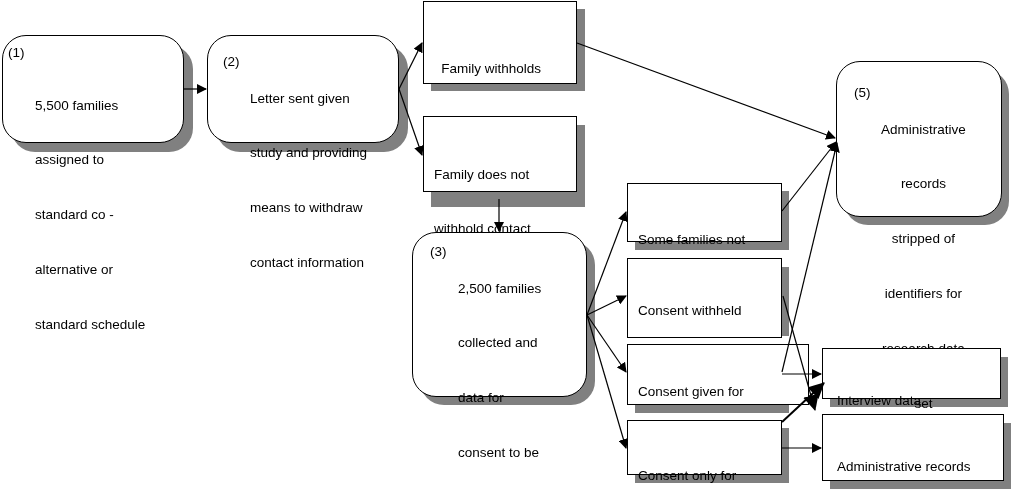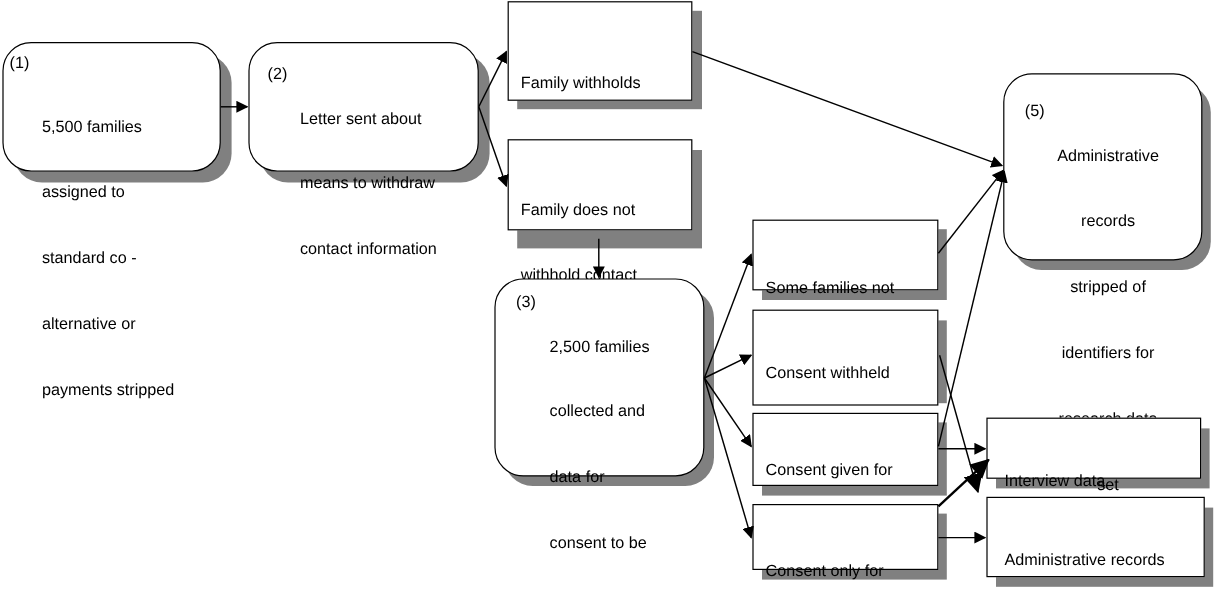--- a/index.html
+++ b/index.html
@@ -29,34 +29,35 @@
 <div class="shadow rsm" style="left:830px;top:357px;width:178px;height:50px;"></div>
 <div class="shadow rsm" style="left:830px;top:423px;width:181px;height:66px;"></div>
 
 <div class="box rounded" style="left:2px;top:35px;width:182px;height:108px;">
   <span class="num" style="left:5px;top:8px;">(1)</span>
   <div class="txt" style="left:32px;top:24px;">
     <div>5,500 families</div>
     <div>assigned to</div>
     <div>standard co -</div>
     <div>alternative or</div>
-    <div>payments stripped</div>
+    <div>standard schedule</div>
   </div>
 </div>
 
 <div class="box rounded" style="left:207px;top:35px;width:192px;height:108px;">
   <span class="num" style="left:15px;top:17px;">(2)</span>
   <div class="txt" style="left:42px;top:17px;">
-    <div>Letter sent about</div>
+    <div>Letter sent given</div>
+    <div>study and providing</div>
     <div>means to withdraw</div>
     <div>contact information</div>
   </div>
 </div>
 
-<div class="box" style="left:423px;top:1px;width:154px;height:83px;">
+<div class="box" style="left:423px;top:1px;width:154px;height:83px;text-align:center;">
   <div class="txt" style="left:10px;top:21px;">
     <div>Family withholds</div>
     <div>contact information</div>
   </div>
 </div>
 
 <div class="box" style="left:423px;top:116px;width:154px;height:76px;">
   <div class="txt" style="left:10px;top:12px;">
     <div>Family does not</div>
     <div>withhold contact</div>
@@ -85,21 +86,21 @@
   </div>
 </div>
 
 <div class="box" style="left:627px;top:258px;width:155px;height:80px;">
   <div class="txt" style="left:10px;top:6px;">
     <div>Consent withheld</div>
     <div>for interview</div>
   </div>
 </div>
 
-<div class="box" style="left:627px;top:344px;width:155px;height:61px;">
+<div class="box" style="left:627px;top:344px;width:182px;height:61px;">
   <div class="txt" style="left:10px;top:1px;">
     <div>Consent given for</div>
     <div>interview and</div>
     <div>records</div>
   </div>
 </div>
 
 <div class="box" style="left:627px;top:420px;width:155px;height:55px;">
   <div class="txt" style="left:10px;top:9px;">
     <div>Consent only for</div>

